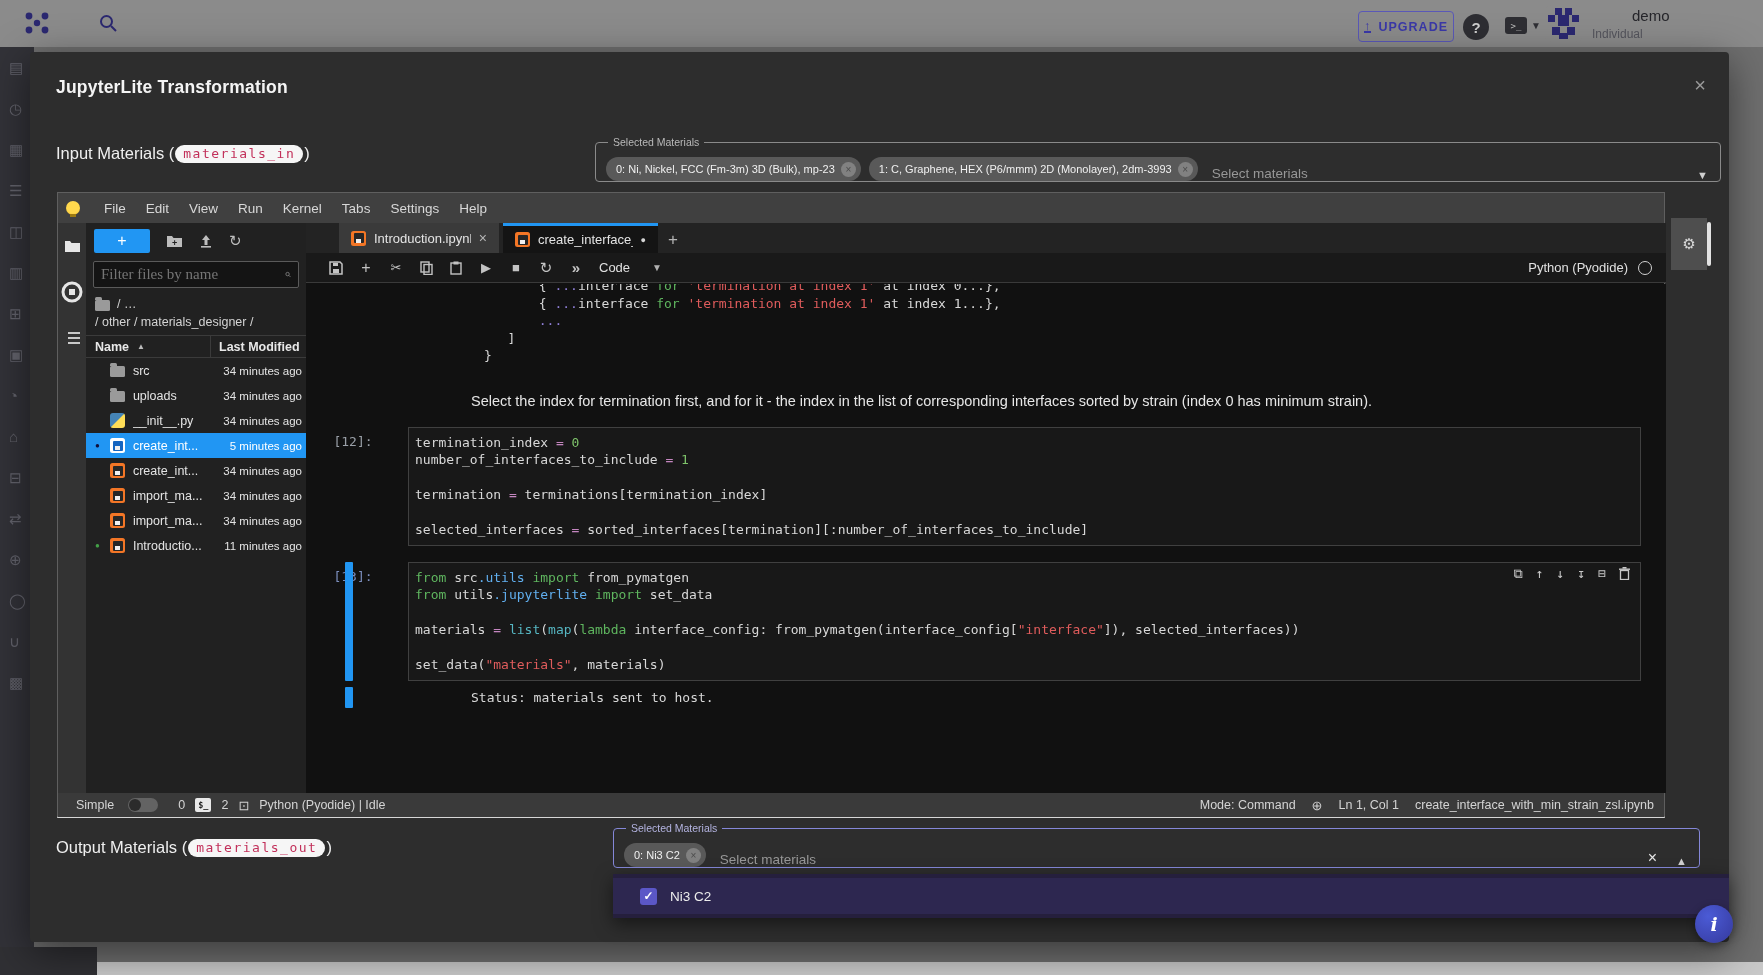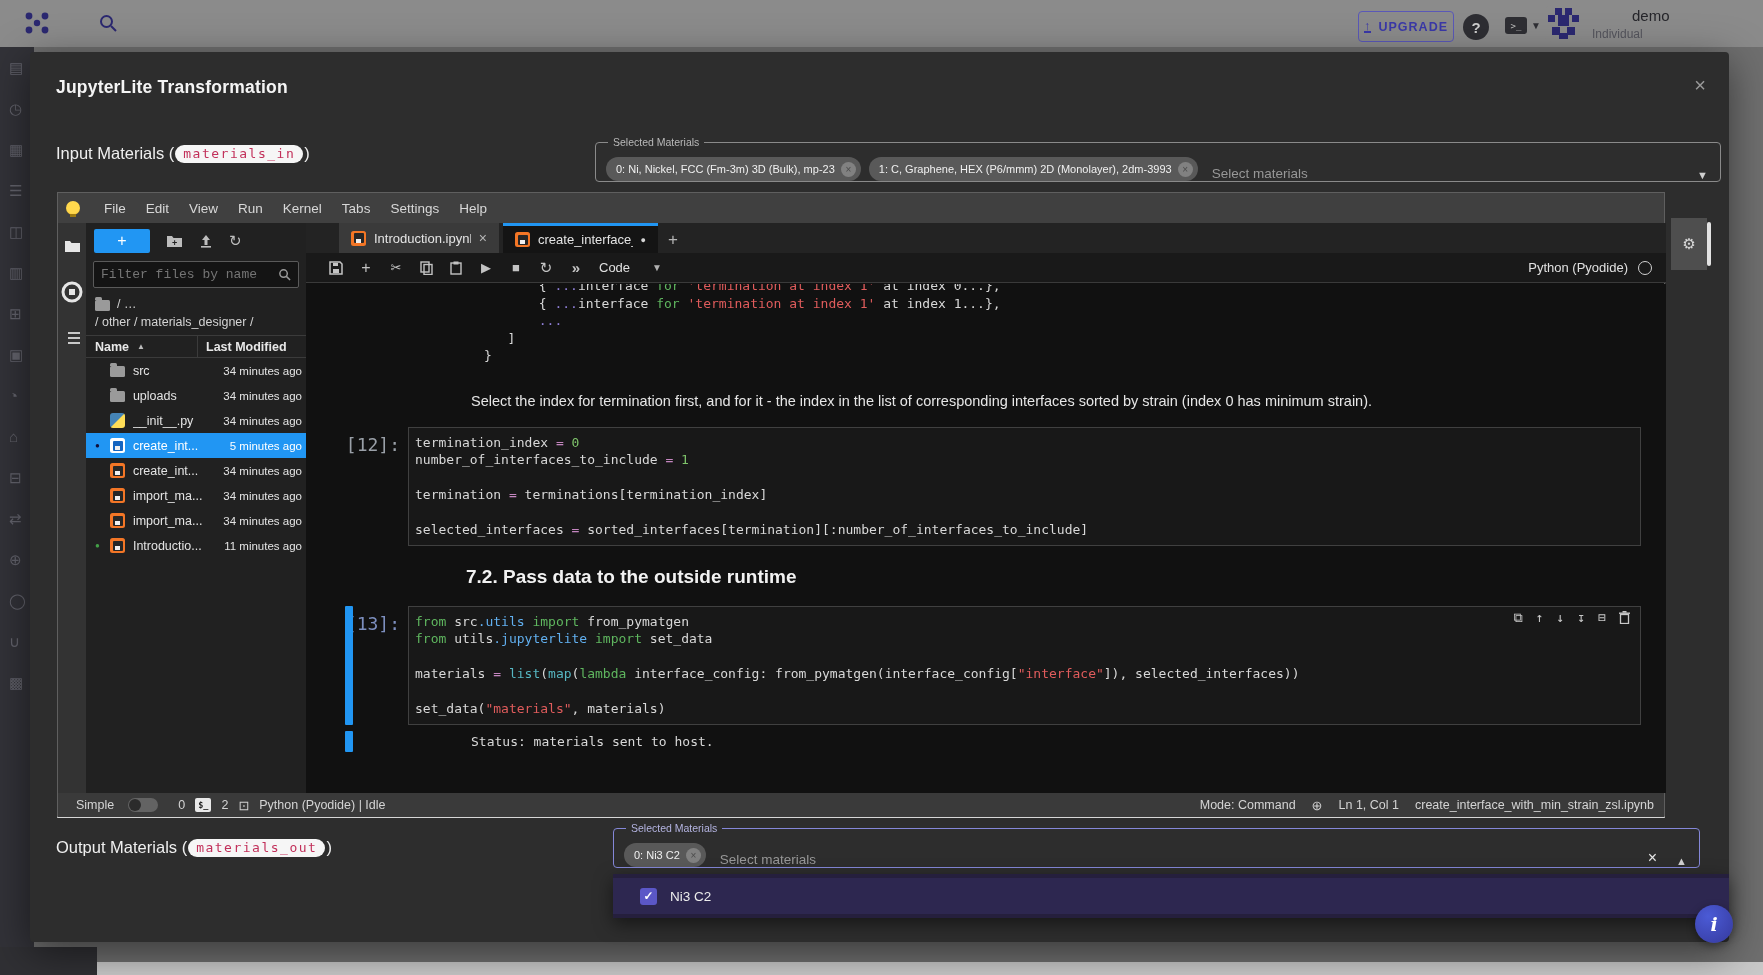--- a/index.html
+++ b/index.html
@@ -83,26 +83,26 @@
   .left-strip { position:absolute; left:0; top:30px; width:28px; height:570px; background:#333; }
   .strip-ico { width:28px; height:46px; display:flex; align-items:center; justify-content:center; color:#dcdcdc; }
 
   .filebrowser { position:absolute; left:28px; top:30px; width:220px; height:570px; background:#212121; }
   .fb-toolbar { display:flex; align-items:center; gap:16px; padding:6px 8px 4px 8px; }
   .fb-new { width:56px; height:24px; background:#2196f3; border-radius:2px; color:#fff; font-size:16px;
     display:flex; align-items:center; justify-content:center; }
   .fb-ic { color:#bdbdbd; display:flex; align-items:center; }
   .filter-box { margin:4px 7px 0 7px; height:27px; border:1px solid #5a5a5a; border-radius:2px; background:#141414;
     display:flex; align-items:center; padding:0 7px; }
-  .filter-box input { flex:1; background:transparent; border:0; outline:0; color:#ccc; font-size:13px;
-    font-family:Liberation Mono, monospace; }
+  .filter-box input { flex:1; background:transparent; border:0; outline:0; color:#ccc; font-size:15px;
+    font-family:Liberation Serif, serif; }
   .crumbs { padding:9px 9px 0 9px; color:#cfcfcf; font-size:12.5px; display:flex; align-items:center; gap:7px; }
   .crumb-path { padding:4px 9px 6px 9px; color:#d4d4d4; font-size:12.5px; border-bottom:1px solid #3b3b3b; }
   .fb-header { display:flex; color:#e8e8e8; font-size:12.5px; font-weight:bold; border-bottom:1px solid #3b3b3b; height:22px; align-items:center; }
-  .fbh-name { width:112px; padding-left:9px; display:flex; gap:8px; align-items:center; border-right:1px solid #3b3b3b; height:100%; }
+  .fbh-name { width:125px; padding-left:9px; display:flex; gap:8px; align-items:center; border-right:1px solid #3b3b3b; height:100%; }
   .fbh-mod { padding-left:8px; }
   .sort-caret { font-size:8px; color:#bdbdbd; }
   .fr { display:flex; align-items:center; height:25px; font-size:12.5px; color:#e4e4e4; position:relative; padding-left:24px; }
   .fr.sel { background:#2196f3; color:#fff; }
   .fr .dot { position:absolute; left:9px; font-size:8px; }
   .fr .f-ic { width:16px; margin-right:7px; display:flex; align-items:center; }
   .fr .f-name { width:88px; white-space:nowrap; overflow:hidden; }
   .fr .f-time { font-size:11.5px; width:86px; text-align:right; padding-right:4px; white-space:nowrap; }
   .ico-folder { width:15px; height:11px; background:#9a9a9a; border-radius:1.5px; position:relative; margin-top:2px; }
   .ico-folder::before { content:""; position:absolute; top:-3px; left:0; width:7px; height:3px; background:#9a9a9a; border-radius:1.5px 1.5px 0 0; }
@@ -127,21 +127,21 @@
     border-bottom:1px solid #3a3a3a; display:flex; align-items:center; padding-left:15px; gap:0; }
   .tb-ic { width:30px; color:#c3c3c3; font-size:13px; display:flex; align-items:center; justify-content:center; }
   .tb-sel { display:flex; align-items:center; gap:22px; margin-left:8px; color:#e0e0e0; font-size:13px; }
   .tb-caret { color:#b0b0b0; font-size:10px; }
   .tb-right { margin-left:auto; display:flex; align-items:center; gap:10px; padding-right:14px; color:#e0e0e0; font-size:13px; }
   .kernel-circle { width:14px; height:14px; border:1.5px solid #d2d2d2; border-radius:50%; }
 
   .nb-content { position:absolute; left:0; top:61px; width:100%; height:509px; overflow:hidden; background:#111;
     font-family:"DejaVu Sans Mono",monospace; }
   .nb-row { display:flex; padding-right:25px; position:relative; }
-  .prompt { width:102px; flex:none; text-align:right; padding-right:8px; font-size:18px; padding-top:7px; }
+  .prompt { width:102px; flex:none; text-align:center; padding-right:8px; font-size:13px; padding-top:7px; }
   .prompt.p12 { color:#9aa0a8; }
   .prompt.p13 { color:#7d8fbf; }
   .cl { font-size:13px; line-height:17.5px; white-space:pre; color:#d8d8d8; }
   .tk-k { color:#5fb65f; } .tk-s { color:#e05c5c; } .tk-n { color:#7ec36a; } .tk-o { color:#c586c0; }
   .tk-m { color:#61afef; } .tk-b { color:#56b6c2; } .tk-e { color:#8f7fd8; } .tk-p { color:#d8d8d8; }
   .out-scroll { margin-top:-7px; padding-left:76px; }
   .md-para { margin-top:26px; font-family:"Liberation Sans",sans-serif; font-size:14.5px; color:#e6e6e6;
     padding-left:63px; line-height:20px; }
   .cellbox { flex:1; background:#181818; border:1px solid #404040; padding:6px 0 6px 6px; position:relative; }
   .cell12-row { margin-top:16px; }
@@ -469,24 +469,20 @@
           <div class="nb-row cell12-row">
             <div class="prompt p12">[12]:</div>
             <div class="cellbox">
                 <div class="cl"><span class="tk-p">termination_index </span><span class="tk-o">= </span><span class="tk-n">0</span></div>
                 <div class="cl"><span class="tk-p">number_of_interfaces_to_include </span><span class="tk-o">= </span><span class="tk-n">1</span></div>
                 <div class="cl">&nbsp;</div>
                 <div class="cl"><span class="tk-p">termination </span><span class="tk-o">= </span><span class="tk-p">terminations[termination_index]</span></div>
                 <div class="cl">&nbsp;</div>
                 <div class="cl"><span class="tk-p">selected_interfaces </span><span class="tk-o">= </span><span class="tk-p">sorted_interfaces[termination][:number_of_interfaces_to_include]</span></div>
               </div>
-          </div>
-          <div class="nb-row">
-            <div class="prompt"></div>
-            <div class="md-heading">7.2. Pass data to the outside runtime</div>
           </div>
           <div class="nb-row cell13-row">
             <div class="active-bar"></div>
             <div class="prompt p13">[13]:</div>
             <div class="cellbox">
               <div>
                   <div class="cl"><span class="tk-k">from </span><span class="tk-p">src</span><span class="tk-m">.utils</span><span class="tk-p"> </span><span class="tk-k">import </span><span class="tk-p">from_pymatgen</span></div>
                   <div class="cl"><span class="tk-k">from </span><span class="tk-p">utils</span><span class="tk-m">.jupyterlite</span><span class="tk-p"> </span><span class="tk-k">import </span><span class="tk-p">set_data</span></div>
                   <div class="cl">&nbsp;</div>
                   <div class="cl"><span class="tk-p">materials </span><span class="tk-o">= </span><span class="tk-b">list</span><span class="tk-p">(</span><span class="tk-b">map</span><span class="tk-p">(</span><span class="tk-k">lambda </span><span class="tk-p">interface_config: from_pymatgen(interface_config[</span><span class="tk-s">"interface"</span><span class="tk-p">]), selected_interfaces))</span></div>

